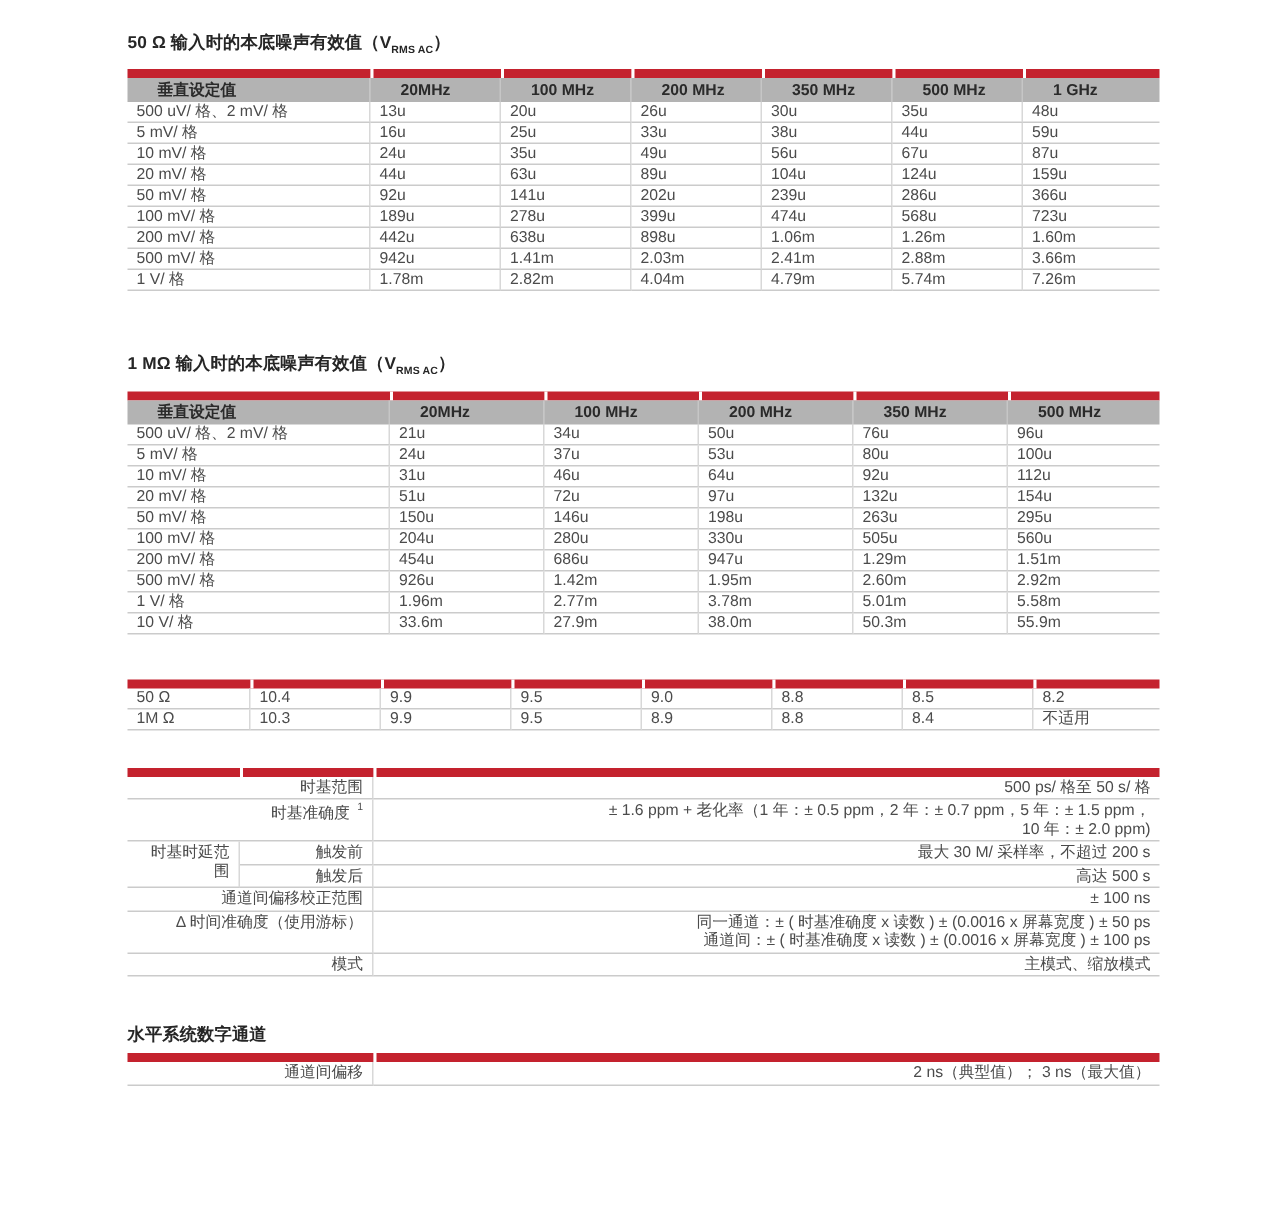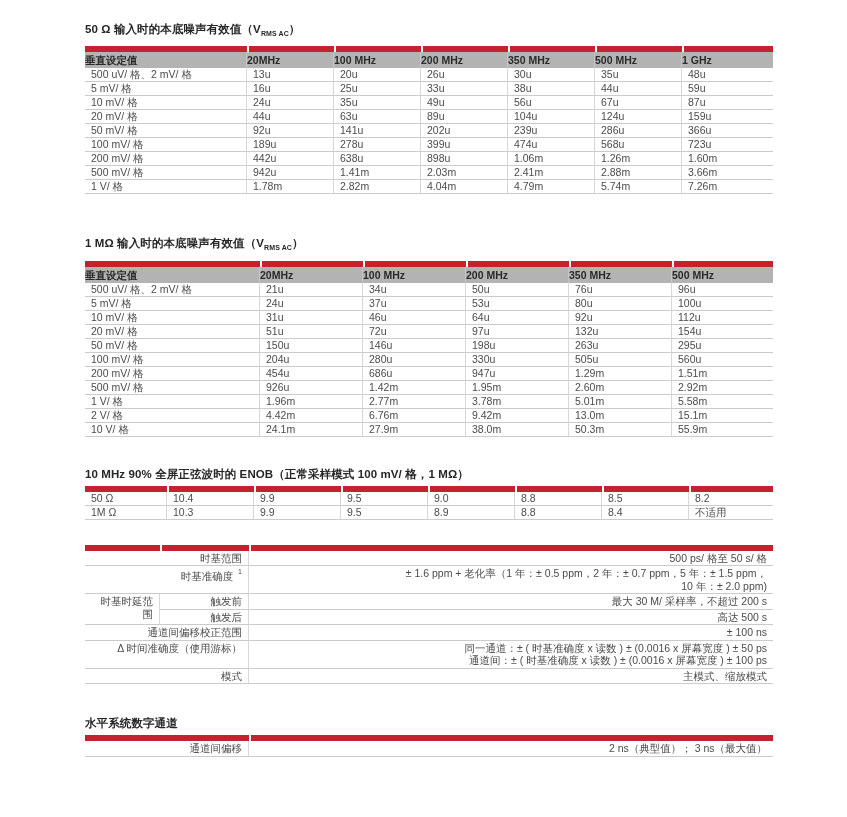--- a/index.html
+++ b/index.html
@@ -25,21 +25,21 @@
   }
   .sec-title sub { font-size:7px; font-weight:700; }
   
   table.grid { border-collapse:separate; border-spacing:0; table-layout:fixed; width:688px; }
   .grid td, .grid th { box-sizing:border-box; overflow:hidden; }
   .grid tr.redbar td { height:6px; background:#c4222e; padding:0; border:none; }
   .grid tr.redbar td + td { border-left:2px solid #ffffff; }
   .grid tr.head th {
     background:#b3b3b3; color:#2a2a2a;
     font-size:10.5px; line-height:12px; font-weight:700;
-    text-align:left; padding:2px 0; height:15px;
+    text-align:left; padding:2px 20px; height:15px;
   }
   .grid tr.head th { border-right:1px solid #c6c6c6; }
   .grid tr.head th:last-child { border-right:none; }
   .grid tr.data td {
     font-size:10.5px; line-height:11px; color:#4b4b4b;
     padding:1px 6px; height:14px;
     border-bottom:1px solid #cbcbcb;
     border-right:1px solid #d8d8d8;
     text-align:left; vertical-align:top;
     white-space:nowrap;
@@ -269,42 +269,33 @@
             </tr>
             <tr class="data">
               <td class="lbl">1 V/ 格</td>
               <td class="val">1.96m</td>
               <td class="val">2.77m</td>
               <td class="val">3.78m</td>
               <td class="val">5.01m</td>
               <td class="val">5.58m</td>
             </tr>
             <tr class="data">
-              <td class="lbl">2 V/ 格</td>
-              <td class="val">4.42m</td>
-              <td class="val">6.76m</td>
-              <td class="val">9.42m</td>
-              <td class="val">13.0m</td>
-              <td class="val">15.1m</td>
-            </tr>
-            <tr class="data">
               <td class="lbl">10 V/ 格</td>
-              <td class="val">24.1m</td>
+              <td class="val">33.6m</td>
               <td class="val">27.9m</td>
               <td class="val">38.0m</td>
               <td class="val">50.3m</td>
               <td class="val">55.9m</td>
             </tr>
           </tbody>
         </table>
       </div>
   </section>
 
   <section class="sec sec-3">
-    <h3 class="sec-title"><span>10 MHz 90% 全屏正弦波时的 ENOB（正常采样模式 100 mV/ 格，1 MΩ）</span></h3>
     <div>
         <table class="grid">
           <colgroup>
             <col style="width: 82px;">
             <col style="width: 87px;">
             <col style="width: 87px;">
             <col style="width: 87px;">
             <col style="width: 87px;">
             <col style="width: 87px;">
             <col style="width: 87px;">

